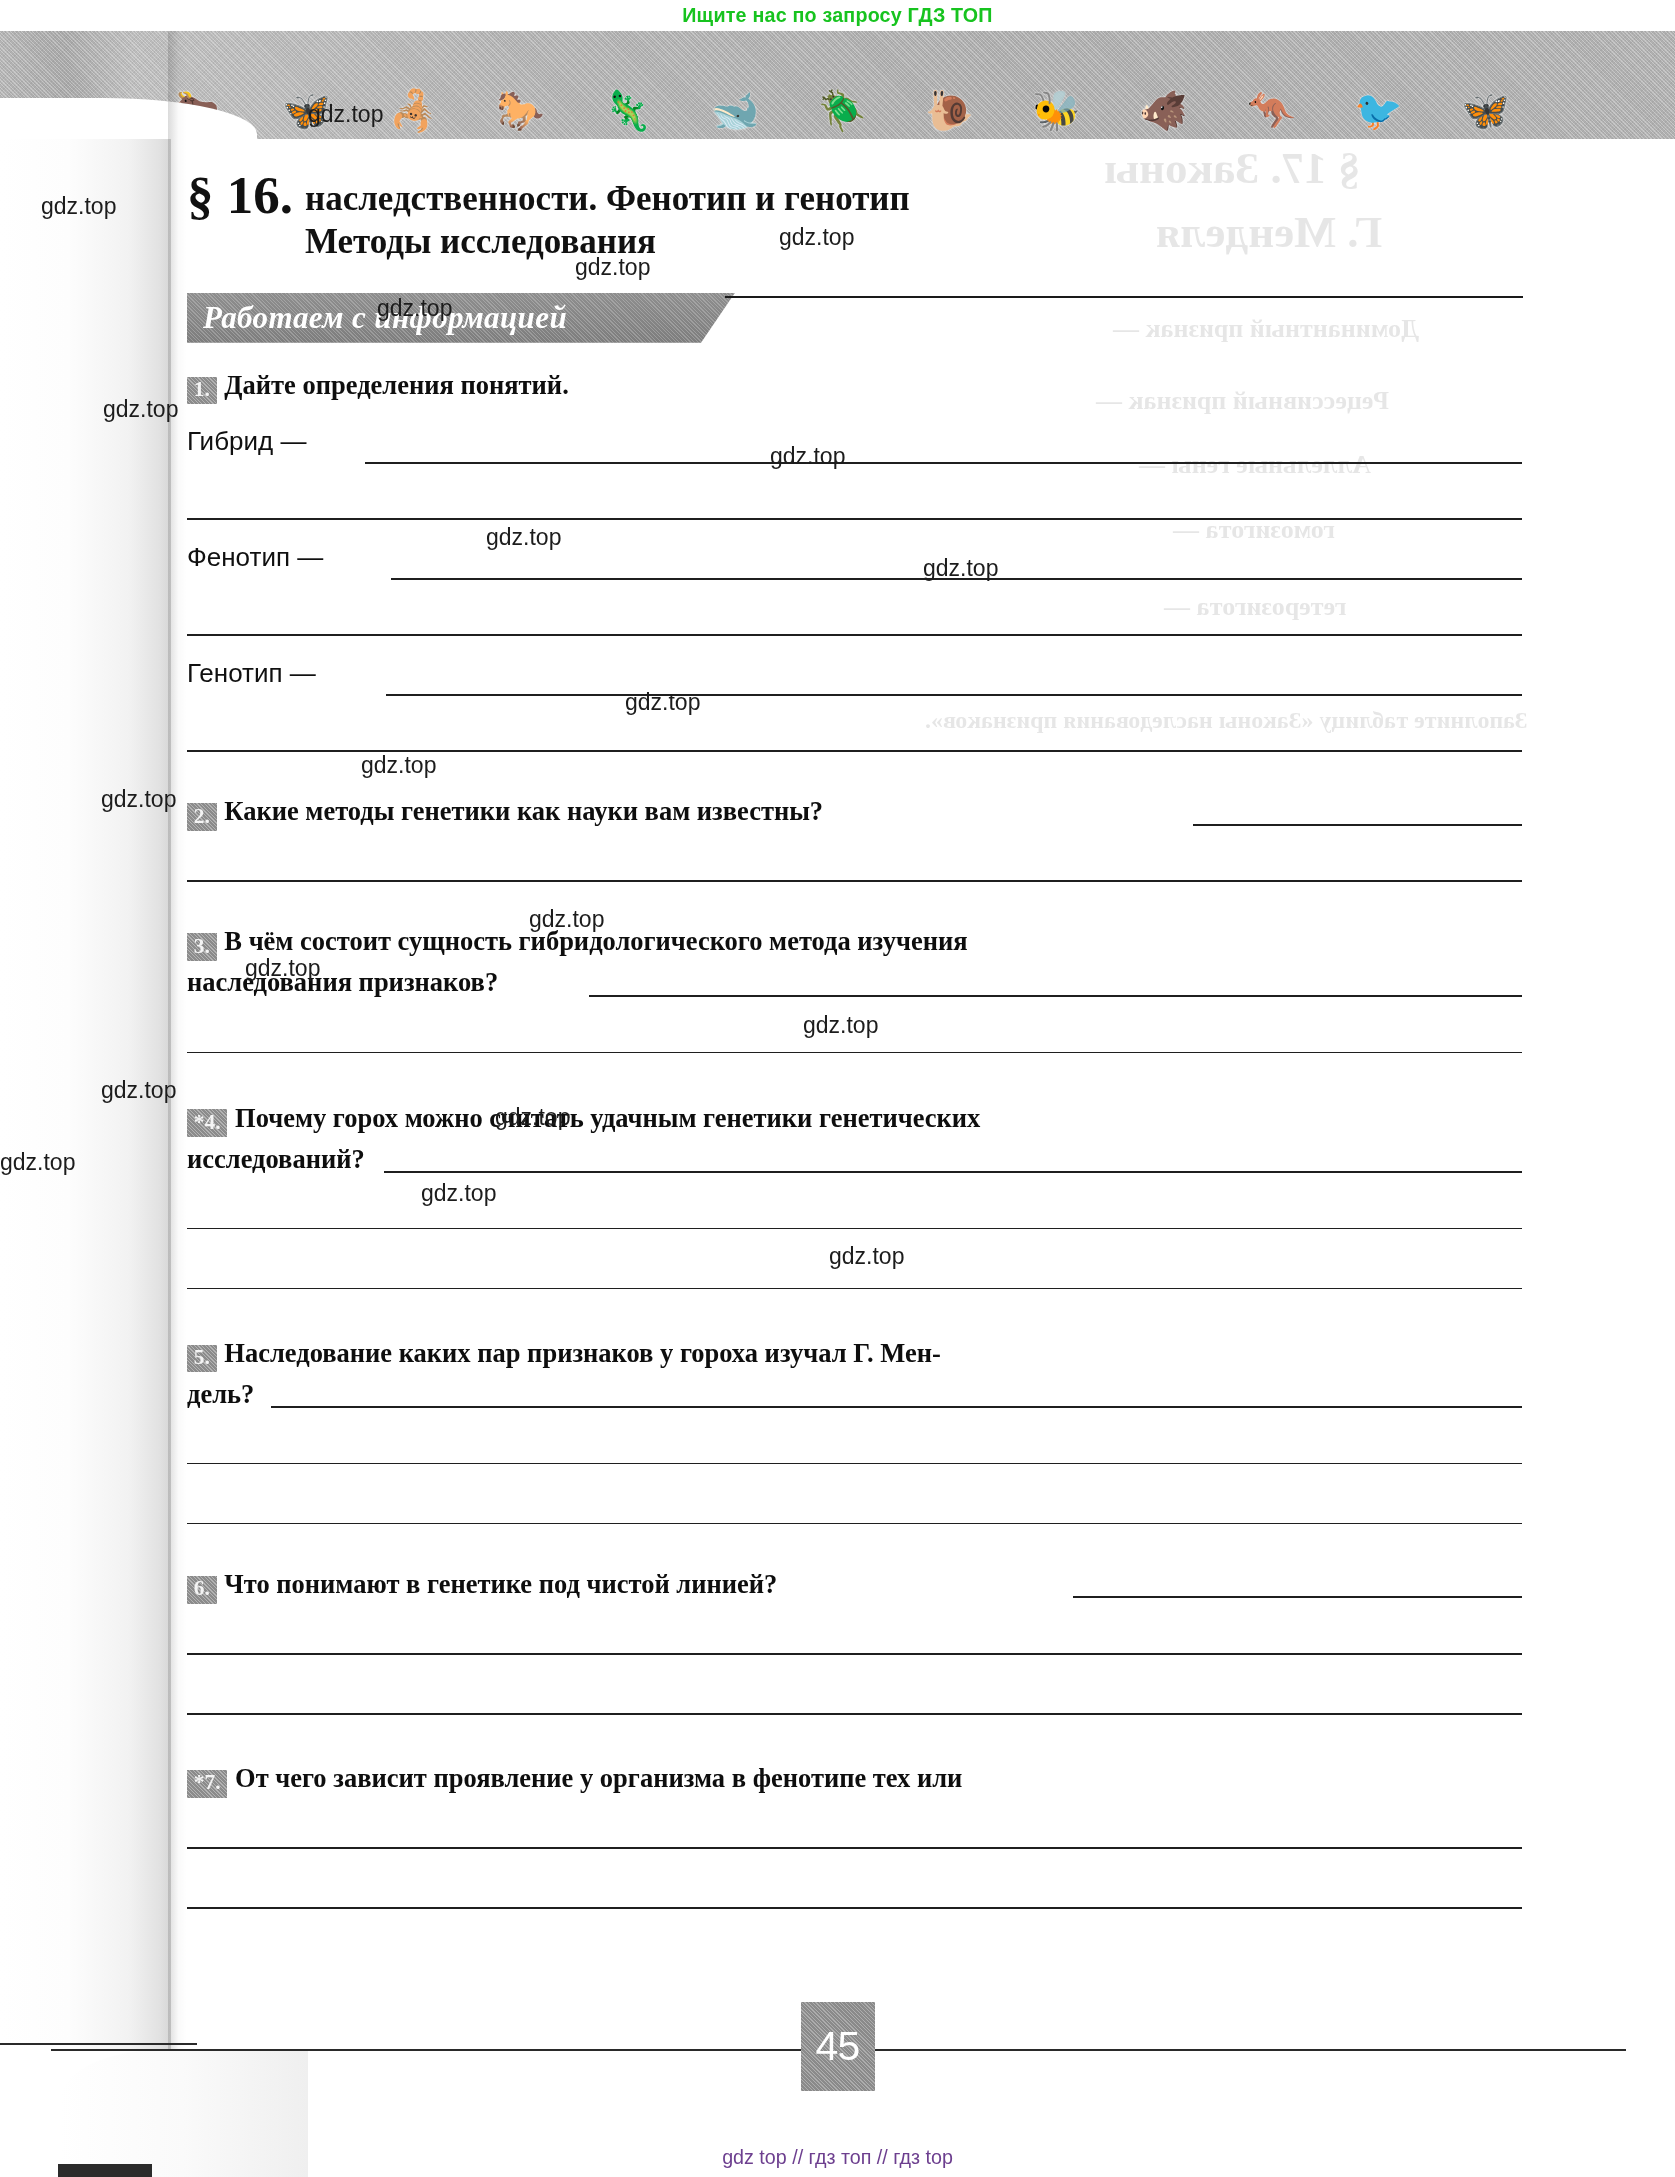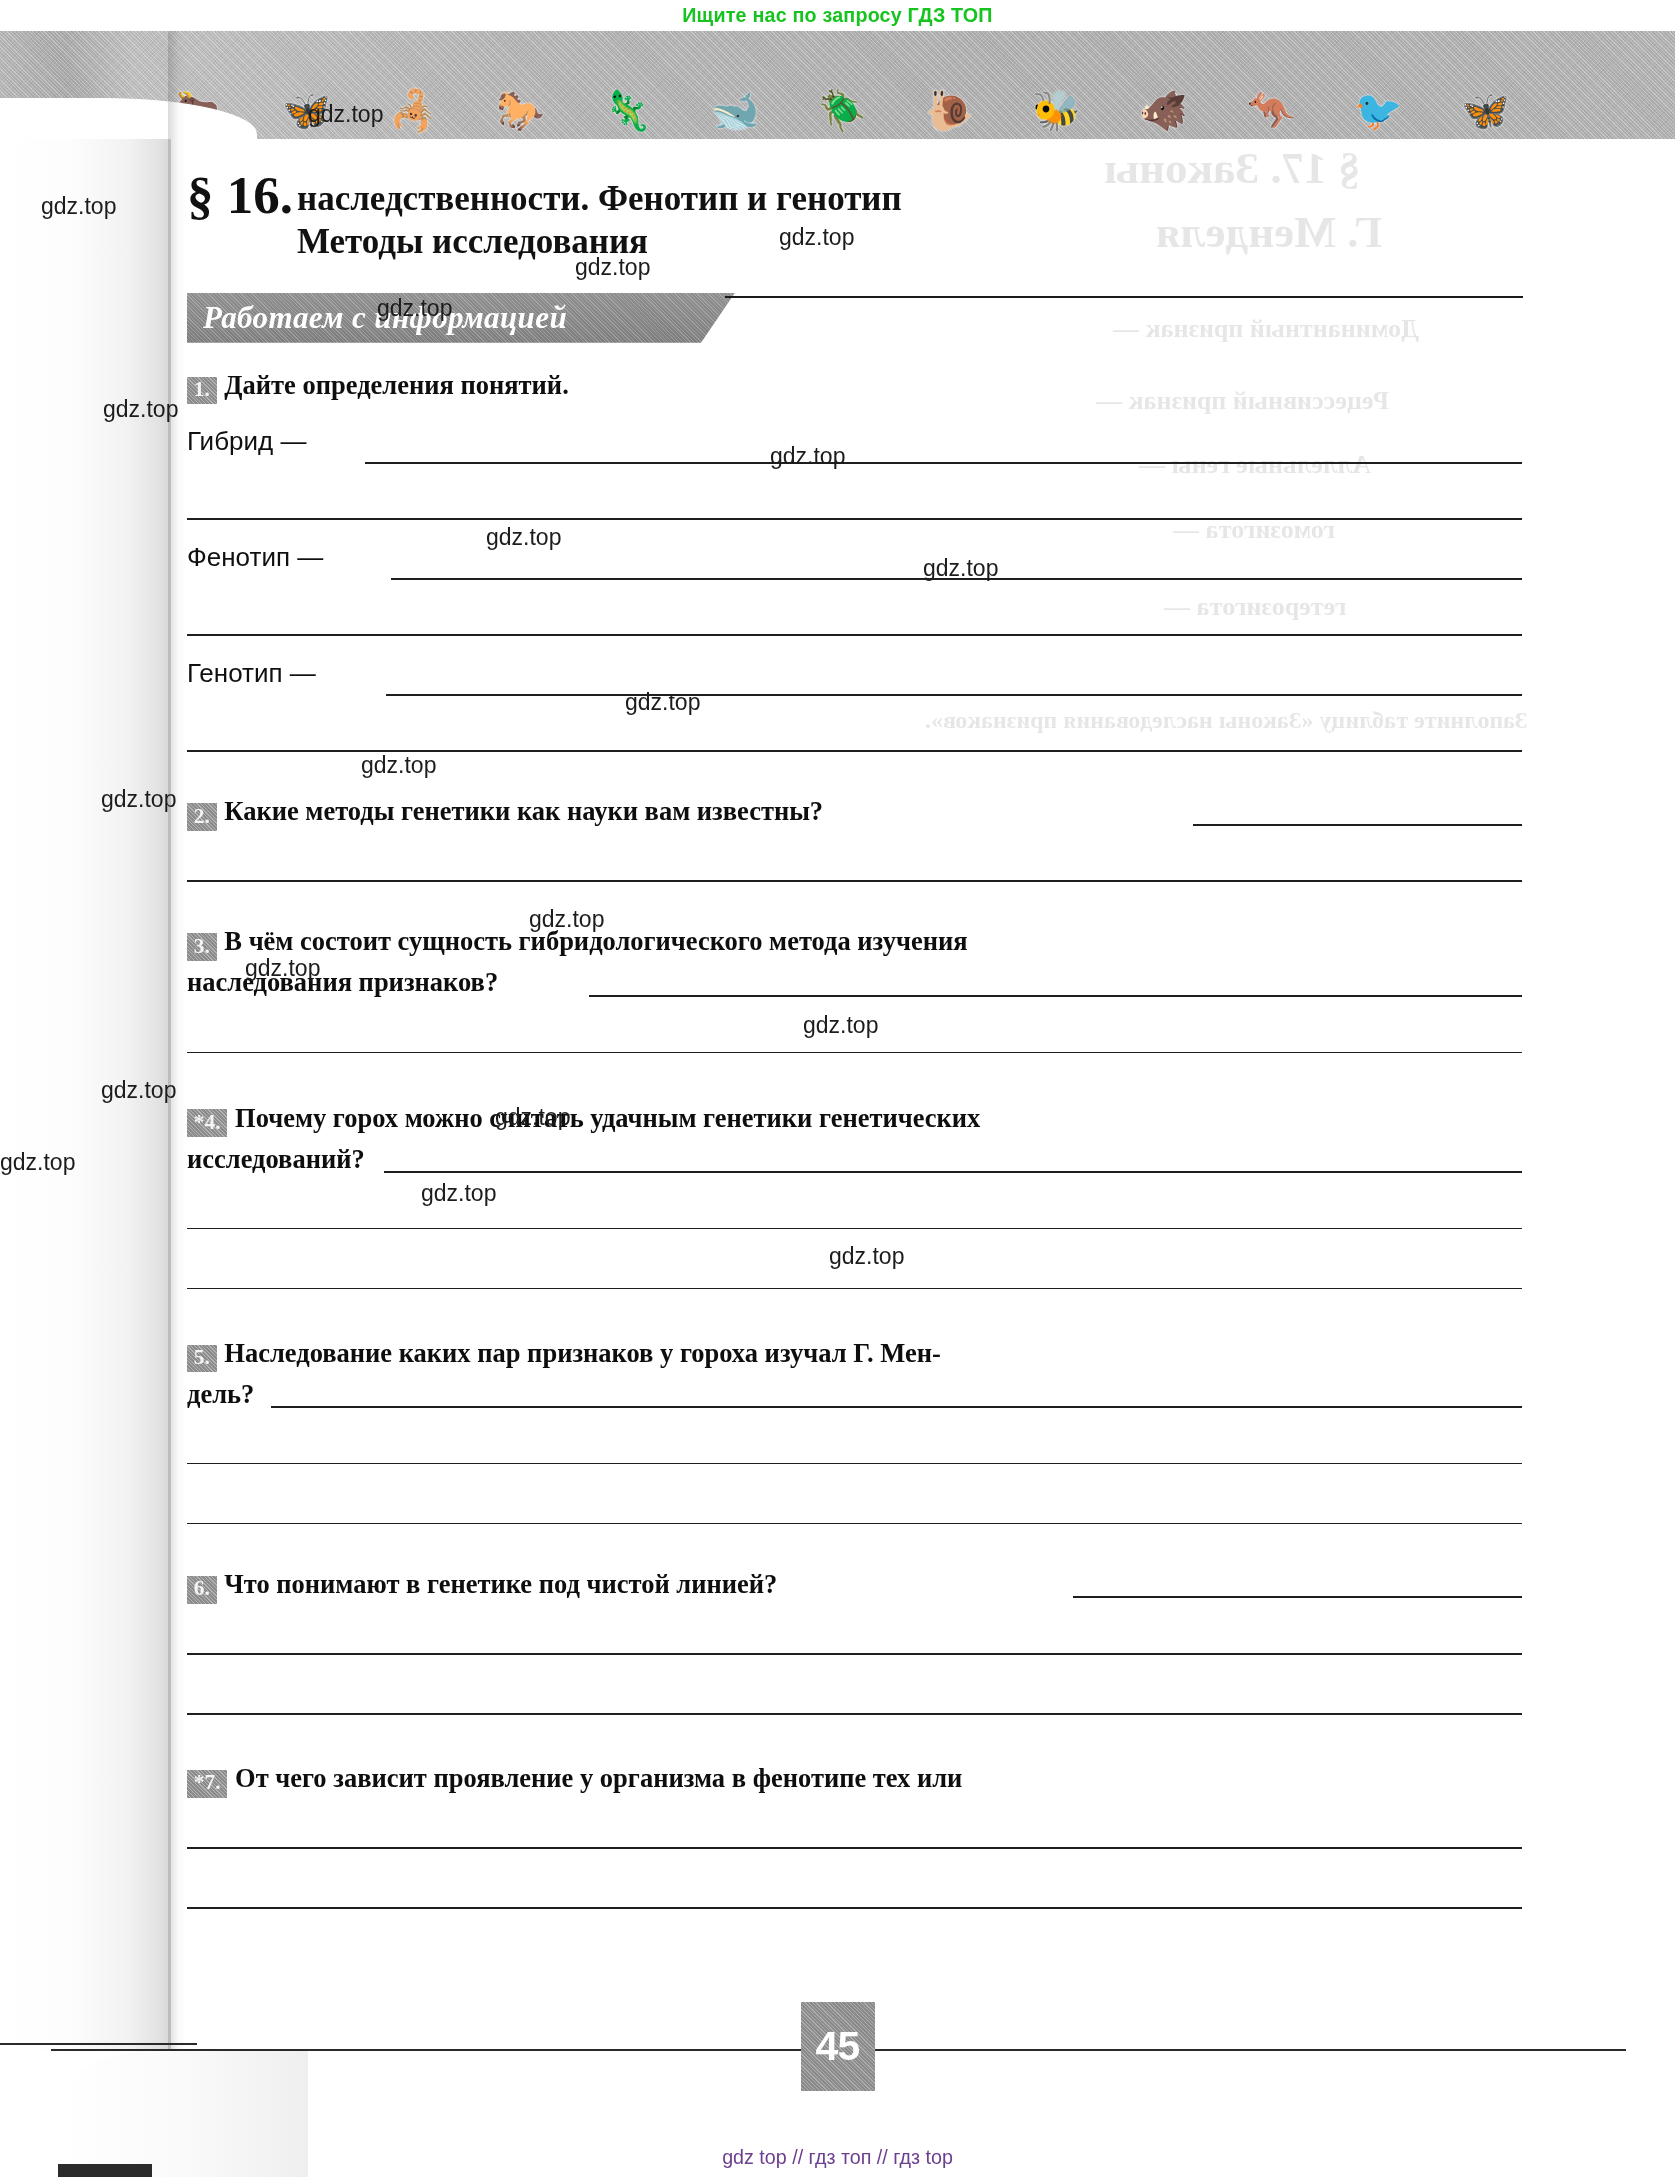--- a/index.html
+++ b/index.html
@@ -61,21 +61,21 @@
   .spine-left{
     position:absolute;left:0;top:108px;width:171px;height:2039px;
     background:linear-gradient(90deg,#ffffff 0%,#fdfdfd 40%,#f2f2f2 75%,#e2e2e2 93%,#d6d6d6 100%);
     z-index:4;
   }
   
   .content{
     position:absolute;left:187px;top:120px;width:1335px;z-index:6;
   }
   
-  .title-row{display:flex;align-items:flex-start;gap:4px;margin-top:17px;}
+  .title-row{display:flex;align-items:flex-start;gap:12px;margin-top:17px;}
   .para-num{
     font-family:"Liberation Serif", serif;
     font-weight:700;font-size:53px;line-height:1.02;
     white-space:nowrap;color:#111;
   }
   .title-text{
     font-family:"Liberation Serif", serif;
     font-weight:700;font-size:35px;line-height:1.22;color:#111;
     padding-top:10.3px;
   }
@@ -137,21 +137,21 @@
   }
   .page-box{
     position:absolute;left:50%;transform:translateX(-50%);top:0;
     width:74px;height:89px;
     background:
       repeating-linear-gradient(45deg, rgba(255,255,255,.30) 0 0.9px, transparent 0.9px 2.6px),
       #8a8a8a;
     display:flex;align-items:center;justify-content:center;
   }
   .page-num{
-    color:#fff;font-weight:700;font-size:41px;
+    color:#fff;font-weight:400;font-size:41px;
     font-family:"Liberation Sans", sans-serif;letter-spacing:-0.9px;
   }
   .foot-credit{
     position:absolute;left:0;bottom:8.6px;width:1675px;text-align:center;
     color:#6d3f8f;font-family:"Liberation Sans", sans-serif;
     font-size:19.7px;font-weight:400;z-index:8;
   }
   
   .bottom-curl{
     position:absolute;left:0;bottom:0;width:308px;height:128px;z-index:7;

